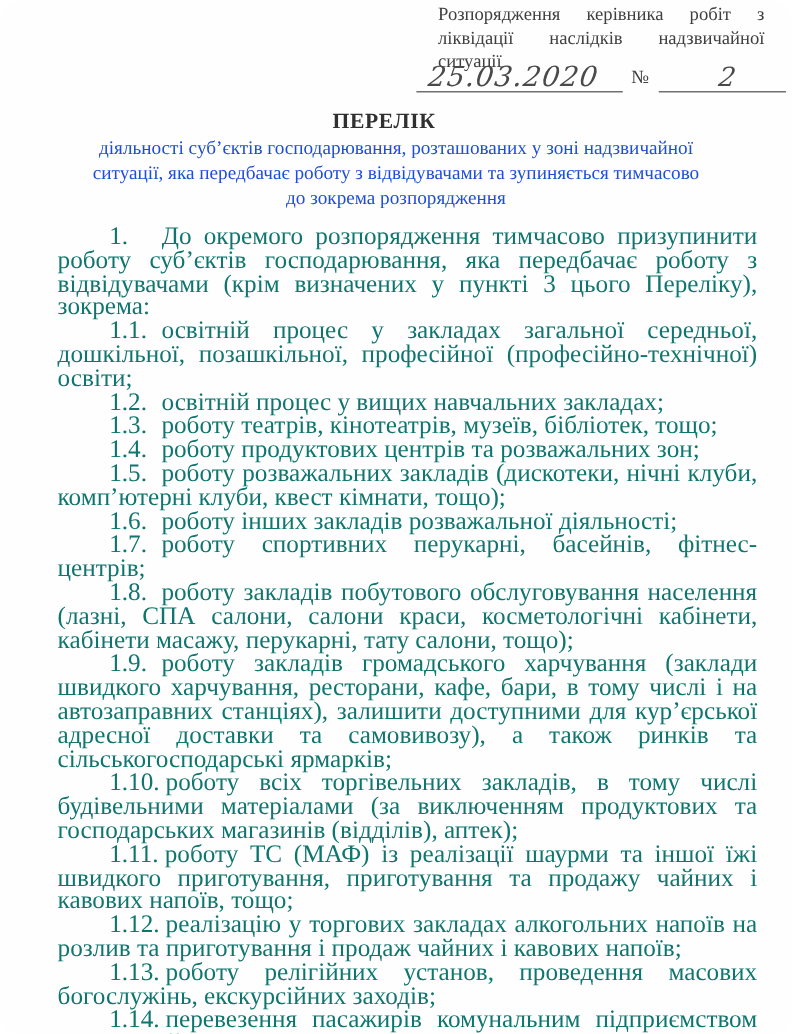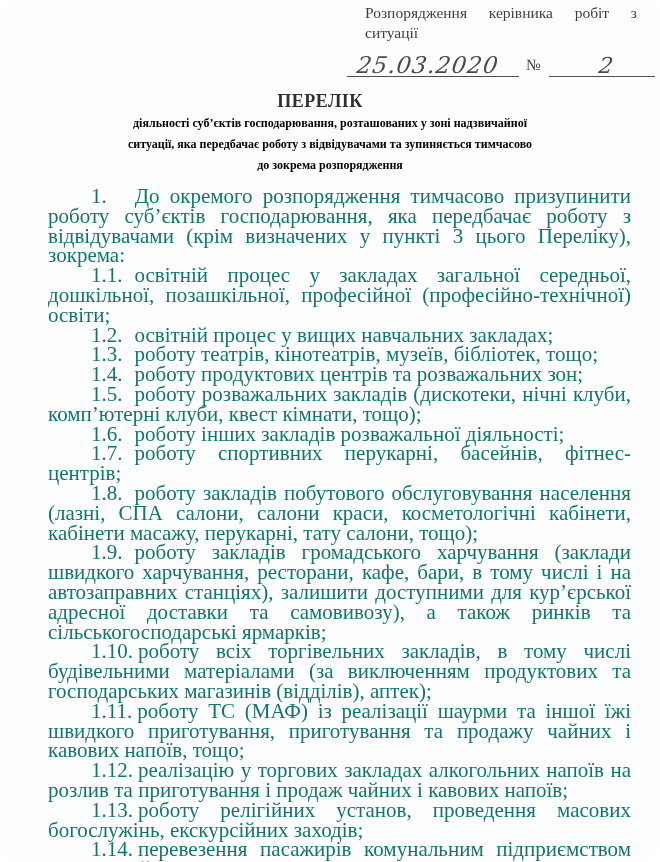--- a/index.html
+++ b/index.html
@@ -94,24 +94,24 @@
     font-size: 18px;
     color: #303030;
     letter-spacing: 0.5px;
   }
   .doc-subtitle {
     position: absolute;
     top: 113px;
     left: 20px;
     width: 620px;
     text-align: center;
-    font-weight: 700;
-    font-size: 12px;
+    font-weight: 400;
+    font-size: 16px;
     line-height: 21px;
-    color: #000000;
+    color: #1d4ed8;
   }
 
   
   .body-text {
     position: absolute;
     top: 187px;
     left: 48px;
     width: 583px;
     font-size: 21px;
     line-height: 19.8px;
@@ -127,20 +127,21 @@
   .g-md .pnum { padding-right: 12px; margin-top: 10px; }
   .g-sm .pnum { padding-right: 5px; }
 </style>
 </head>
 <body>
 
 <div class="page">
 
   <div class="hdr-note">
     <div class="line">Розпорядження керівника робіт з</div>
+    <div class="line">ліквідації наслідків надзвичайної</div>
     <div class="line last">ситуації</div>
   </div>
 
   <div class="date-row">
     <div class="date-field">
       <span class="date-value handwriting">25.03.2020</span>
     </div>
     <span class="num-sign">№</span>
     <div class="num-field">
       <span class="num-value handwriting">2</span>

